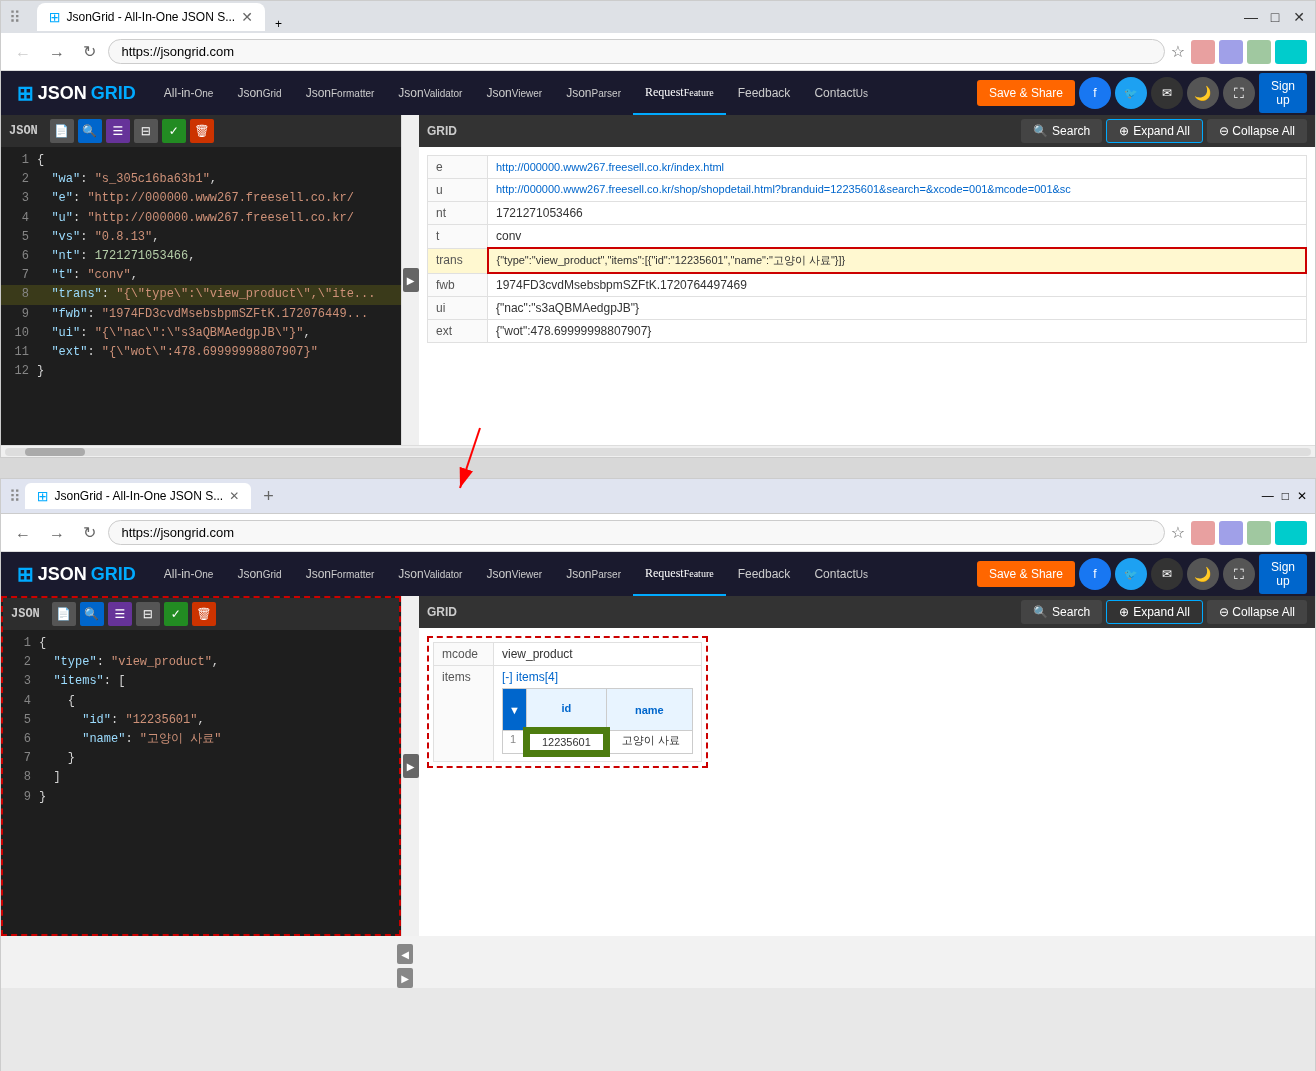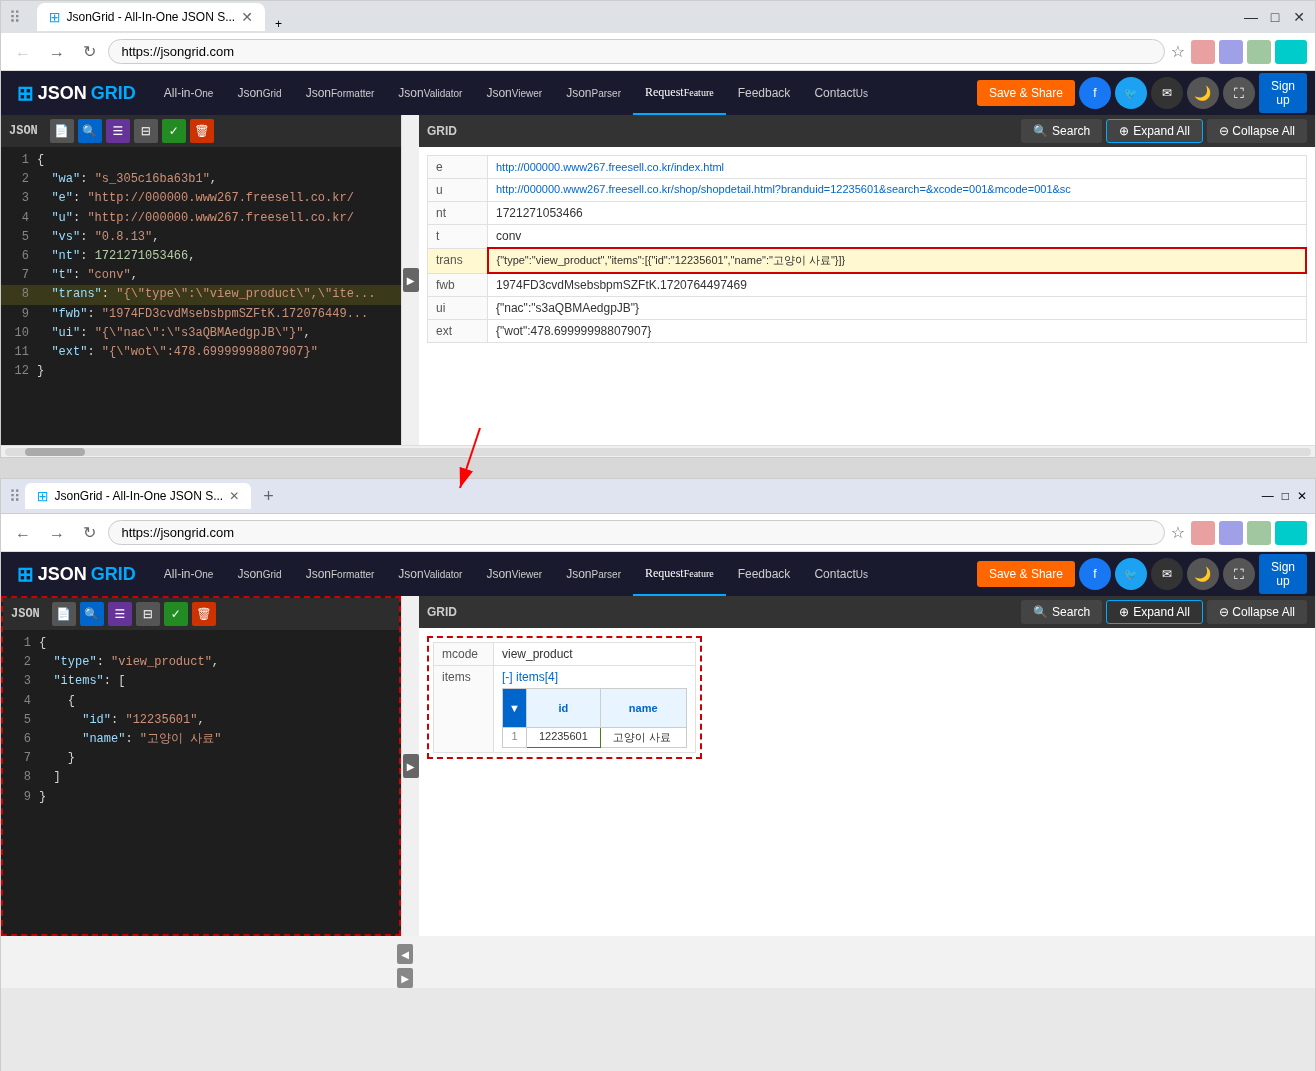--- a/index.html
+++ b/index.html
@@ -467,21 +467,21 @@
                         <th style="background:#0066cc; color:white; border:1px solid #ccc; padding:3px 6px; width:22px;">
                           <span>▼</span>
                         </th>
                         <th style="background:#e8f4ff; color:#0066cc; border:1px solid #ccc; padding:13px 12px;">id</th>
                         <th style="background:#e8f4ff; color:#0066cc; border:1px solid #ccc; padding:3px 28px;">name</th>
                       </tr>
                     </thead>
                     <tbody>
                       <tr>
                         <td style="color:#888; border:1px solid #ccc; padding:2px 6px; text-align:center;">1</td>
-                        <td style="border:1px solid #4d7c0f; padding:2px 12px;">12235601</td>
+                        <td style="border:7px solid #4d7c0f; padding:2px 12px;">12235601</td>
                         <td style="border:1px solid #ccc; padding:2px 12px;">고양이 사료</td>
                       </tr>
                     </tbody>
                   </table>
                 </td>
               </tr>
             </tbody>
               </table>
           </div>
         </div>

